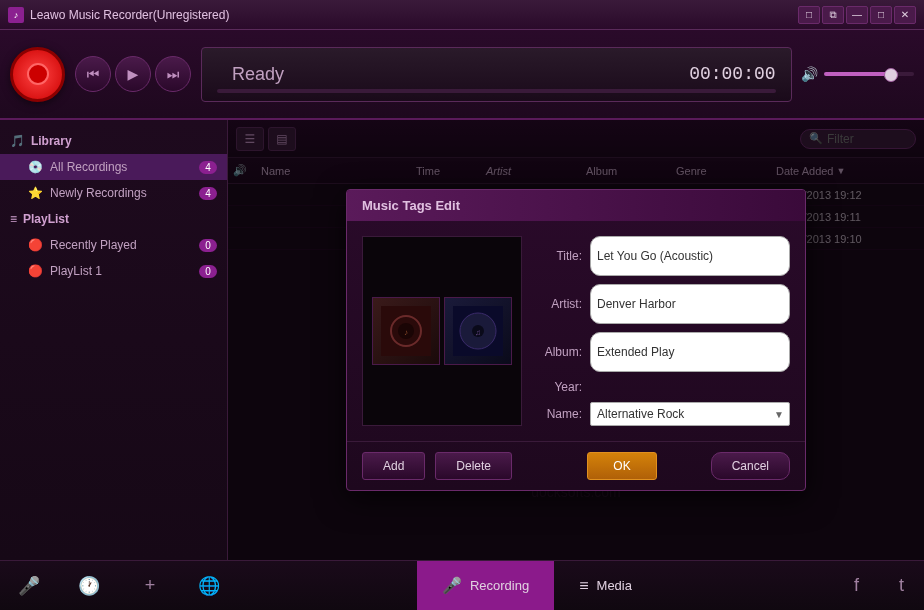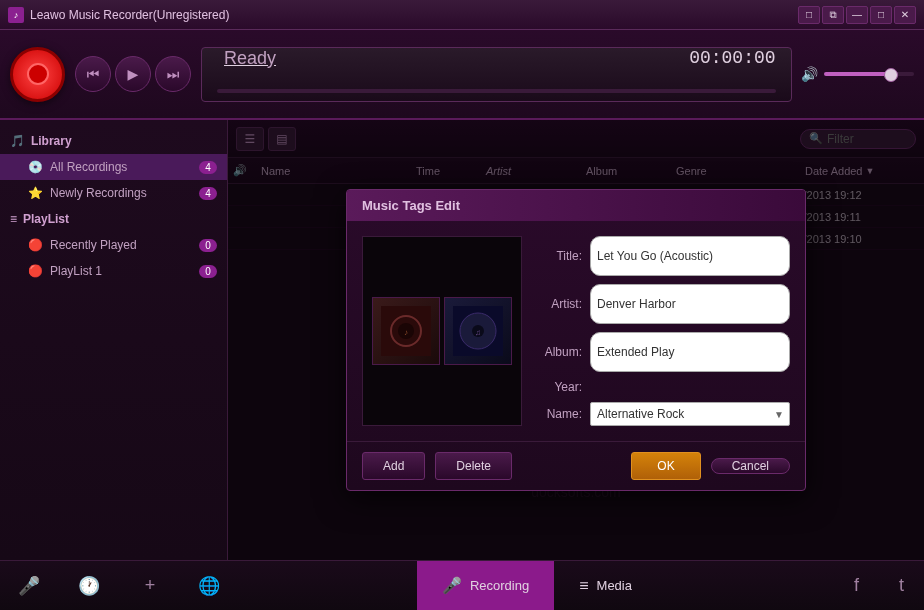--- a/index.html
+++ b/index.html
@@ -89,24 +89,23 @@
       font-size: 14px;
     }
 
     .progress-area {
       flex: 1;
       height: 55px;
       background: linear-gradient(to bottom, #2a1a2a, #1a0a1a);
       border: 1px solid #5a2a5a;
       border-radius: 4px;
       display: flex;
-      align-items: flex-start;
-      padding: 0 22px;
+      align-items: center;
+      padding: 0 30px;
       position: relative;
-      text-decoration: underline;
     }
     .ready-text {
       font-size: 18px;
       color: #c0a0c0;
       font-weight: 300;
     }
     .time-display {
       position: absolute;
       right: 15px;
       font-size: 18px;
@@ -253,21 +252,21 @@
       display: flex;
       align-items: center;
       border-bottom: 1px solid #3a1a3a;
     }
     .th-vol { width: 28px; padding: 0 5px; color: #a080a0; font-size: 11px; }
     .th-name { width: 160px; color: #c0a0c0; font-size: 11px; padding: 0 5px; }
     .th-time { width: 70px; color: #c0a0c0; font-size: 11px; }
     .th-artist { width: 100px; color: #c0a0c0; font-size: 11px; font-style: italic; }
     .th-album { width: 90px; color: #c0a0c0; font-size: 11px; }
     .th-genre { width: 100px; color: #c0a0c0; font-size: 11px; }
-    .th-date { color: #c0a0c0; font-size: 11px; display: flex; align-items: center; gap: 3px; margin-left: 29px; }
+    .th-date { color: #c0a0c0; font-size: 11px; display: flex; align-items: center; gap: 3px; }
     .sort-arrow { font-size: 9px; }
 
     
     .table-row {
       height: 22px;
       display: flex;
       align-items: center;
       border-bottom: 1px solid #250a25;
       cursor: pointer;
     }
@@ -427,28 +426,29 @@
       padding: 0 25px;
       background: linear-gradient(to bottom, #d4820a, #b06008);
       border: 1px solid #e09020;
       border-radius: 3px;
       color: #fff;
       font-size: 12px;
       cursor: pointer;
       margin-left: auto;
     }
     .modal-btn-cancel {
-      height: 16px;
+      height: 28px;
       padding: 0 20px;
       background: linear-gradient(to bottom, #4a1a4a, #2a082a);
       border: 1px solid #6a2a6a;
       border-radius: 10px;
       color: #e0d0e0;
       font-size: 12px;
       cursor: pointer;
+      margin-left: 44px;
     }
 
     
     #bottom-bar {
       height: 50px;
       background: linear-gradient(to bottom, #1a0a1a, #100810);
       border-top: 1px solid #3a1a3a;
       display: flex;
       align-items: center;
       position: absolute;

